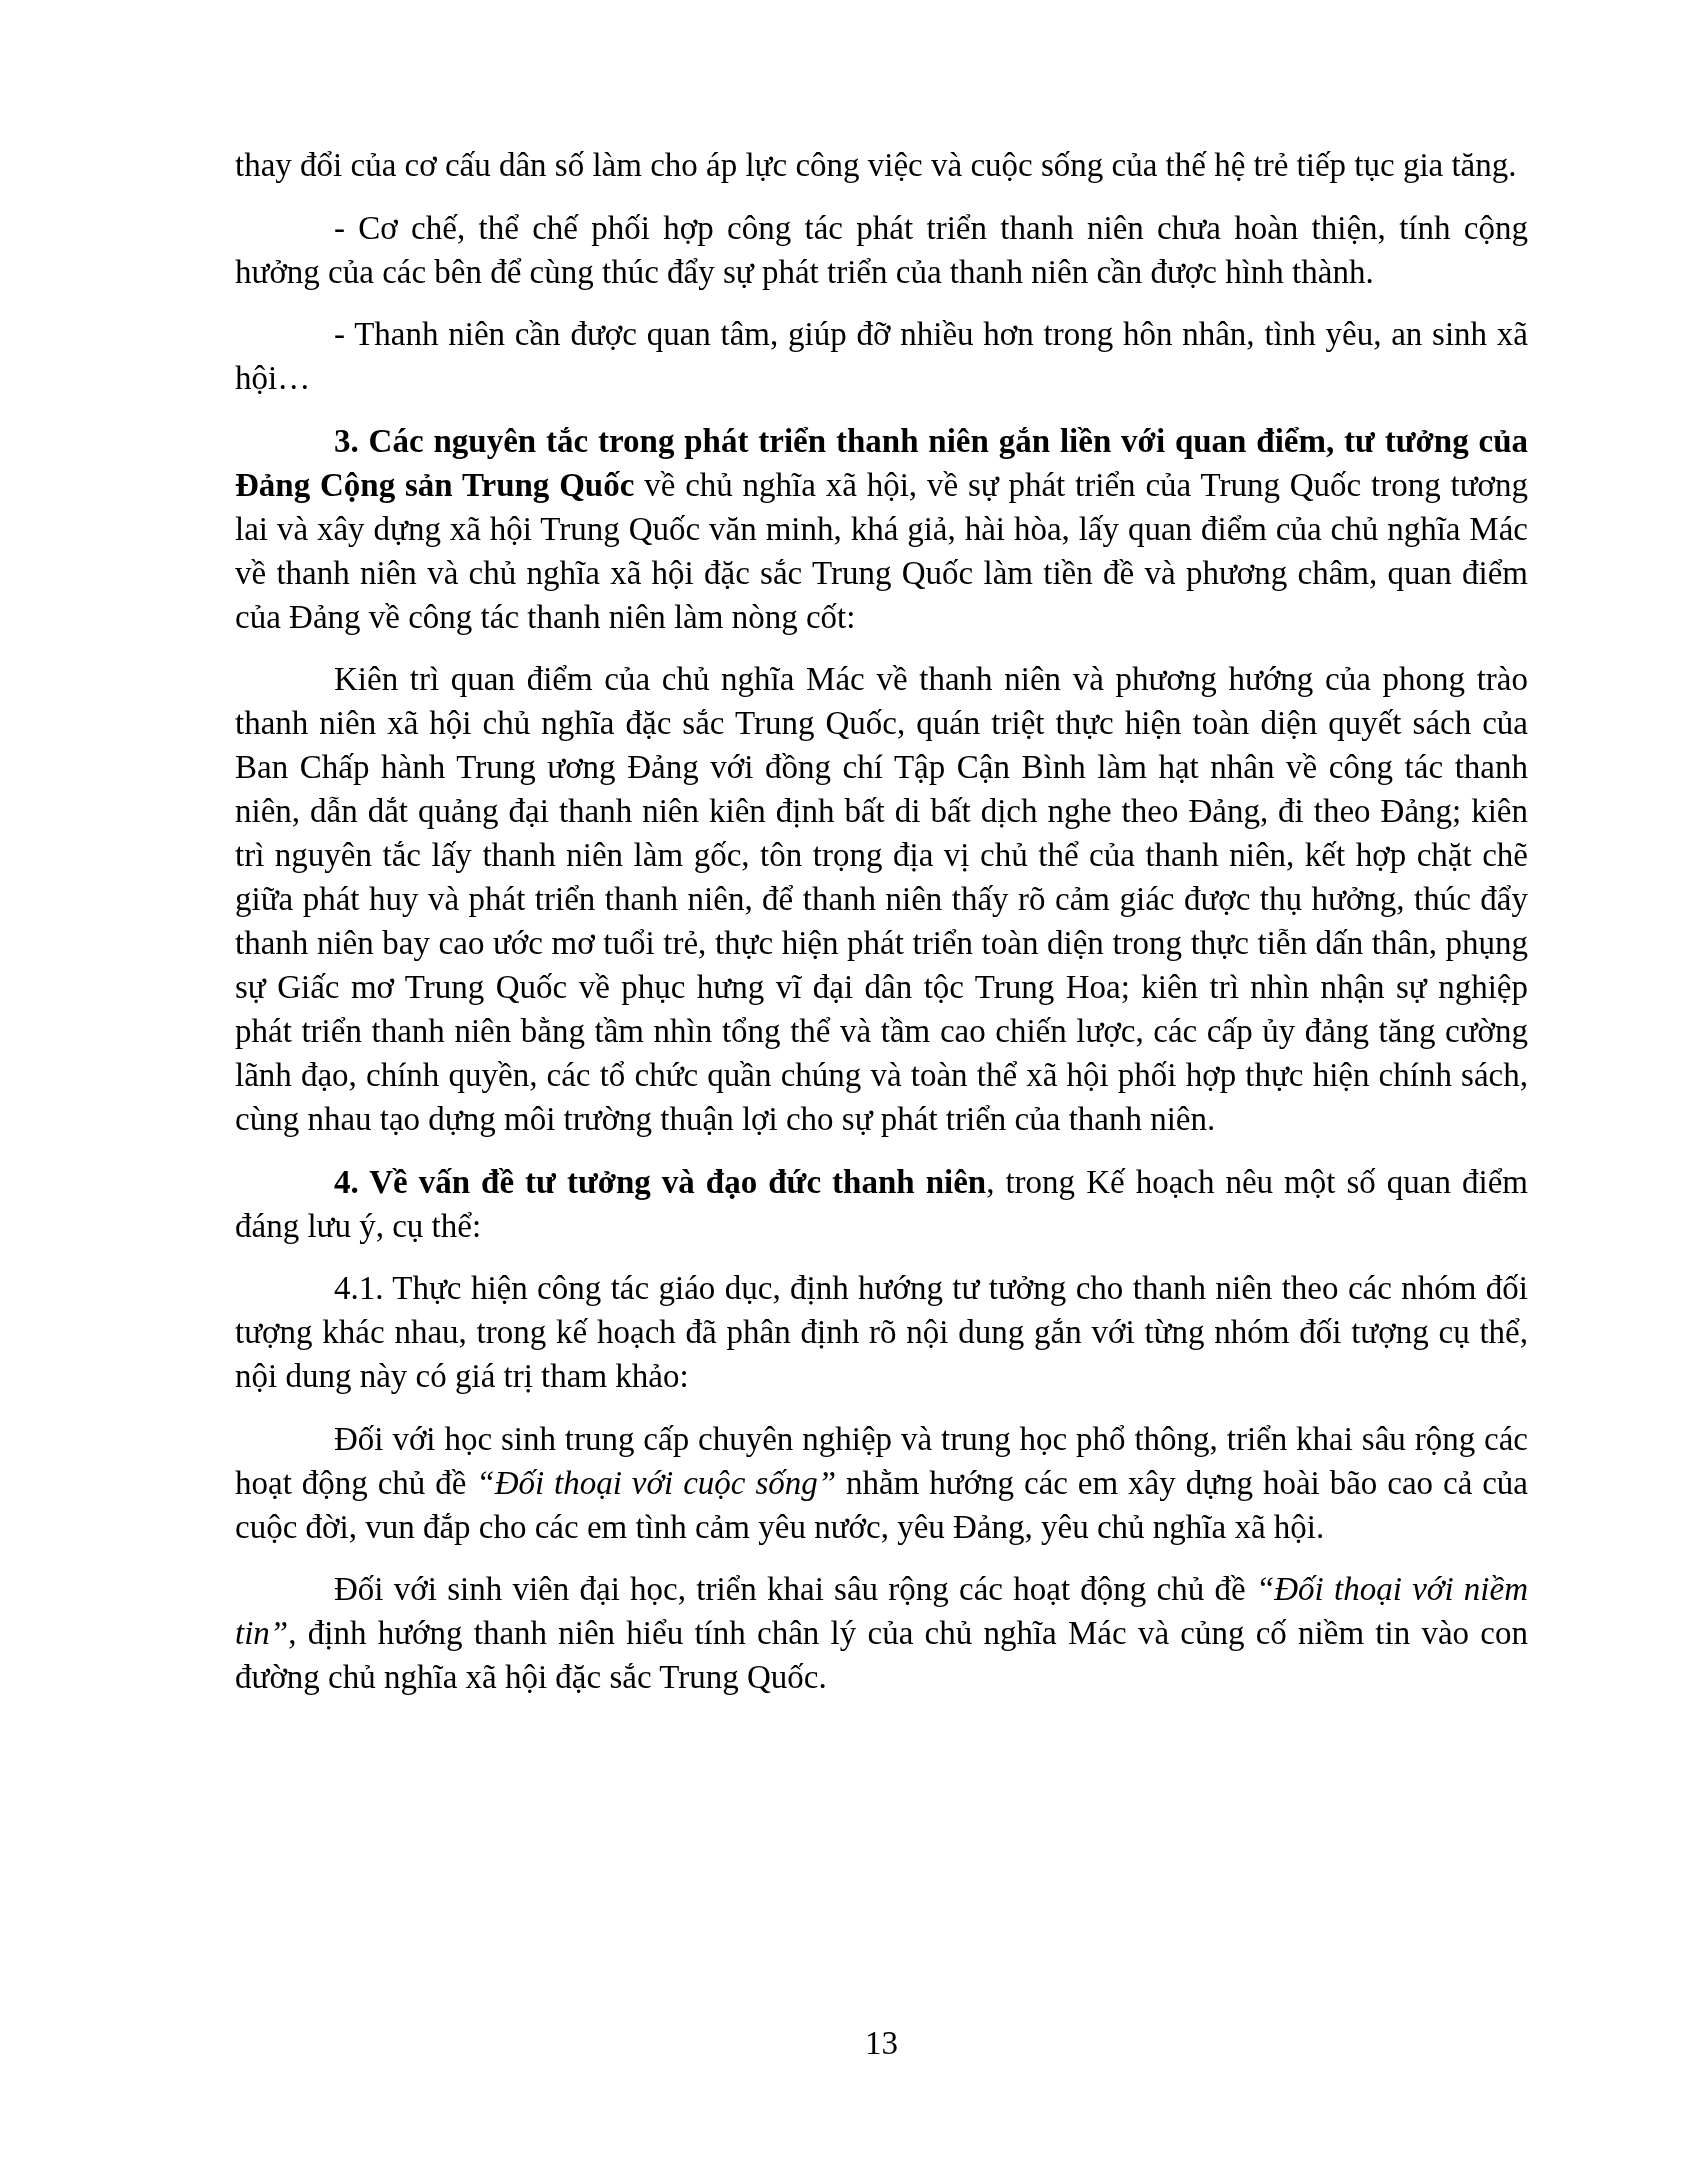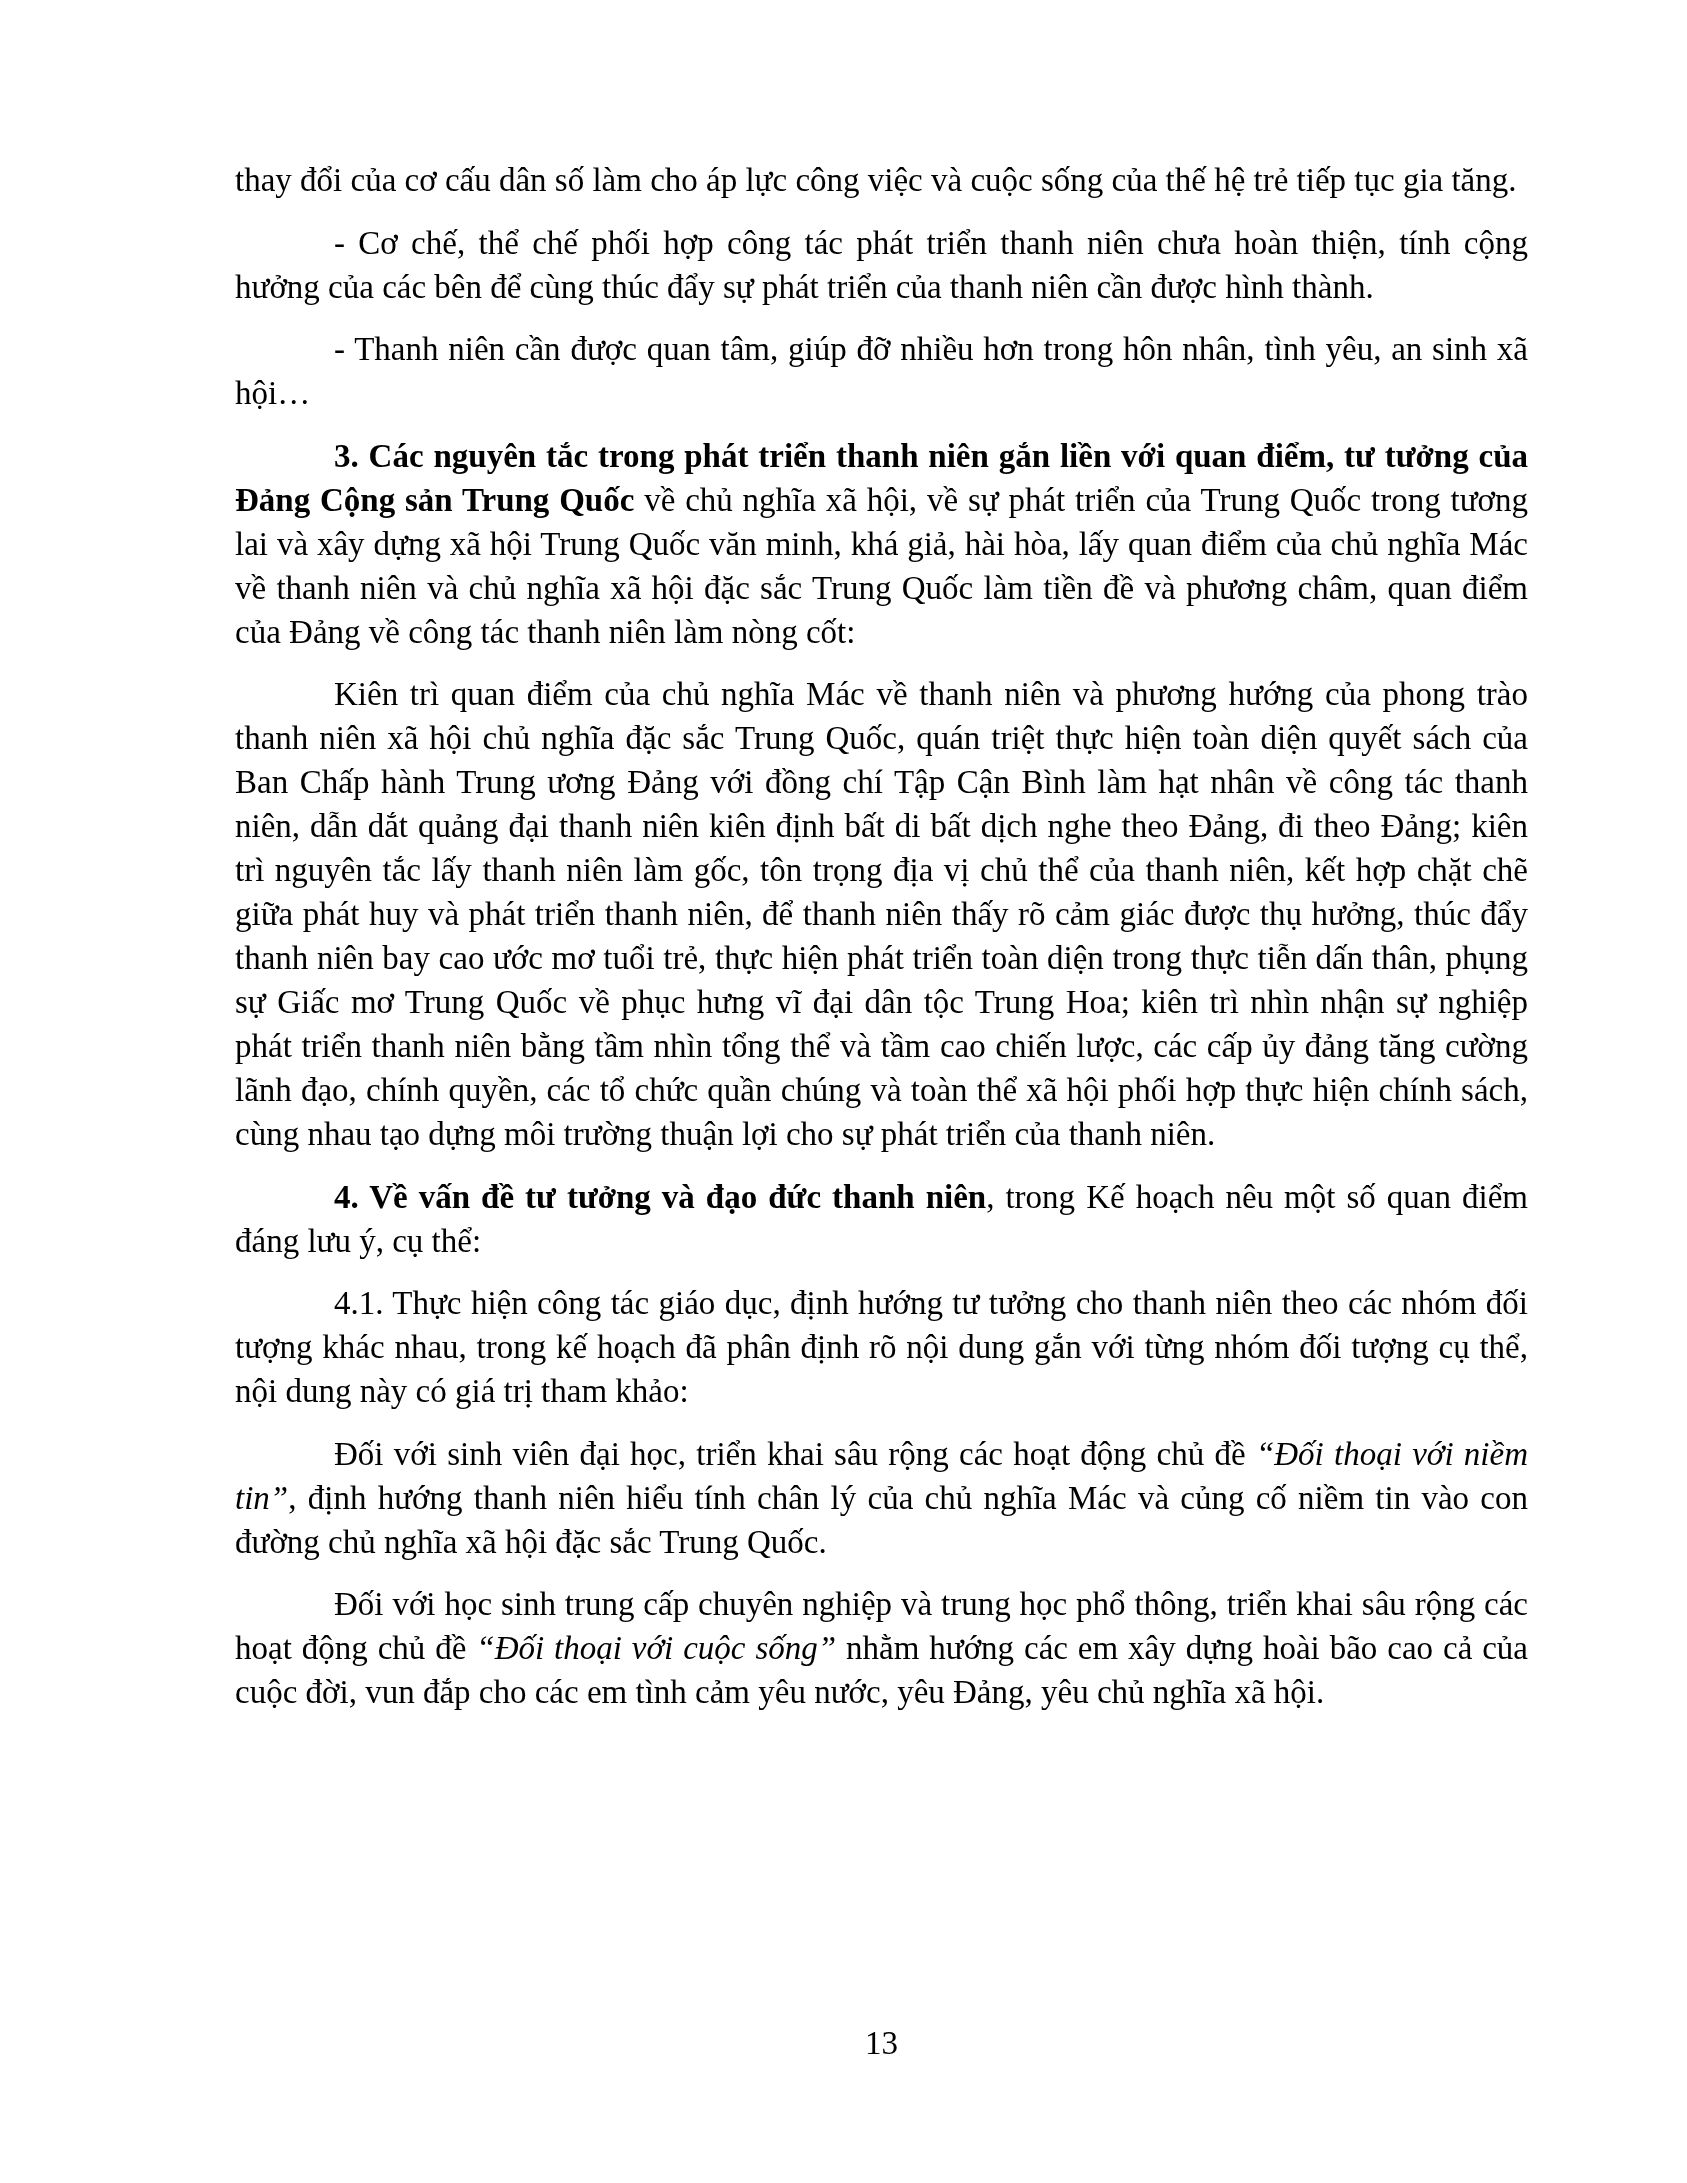--- a/index.html
+++ b/index.html
@@ -13,21 +13,21 @@
     width: 1687px;
     height: 2183px;
     background: #ffffff;
     color: #000000;
     font-family: "Liberation Serif", "DejaVu Serif", serif;
     overflow: hidden;
   }
   .content {
     position: absolute;
     left: 235px;
-    top: 158px;
+    top: 143px;
     width: 1293px;
     font-size: 33px;
     line-height: 44px;
     text-align: justify;
   }
   .content p {
     margin: 0;
     padding: 0;
   }
   .content p + p {
@@ -54,18 +54,18 @@
 
 <div class="page">
   <main class="content" id="doc-body">
       <p><span>thay đổi của cơ cấu dân số làm cho áp lực công việc và cuộc sống của thế hệ trẻ tiếp tục gia tăng.</span></p>
       <p class="indent"><span>- Cơ chế, thể chế phối hợp công tác phát triển thanh niên chưa hoàn thiện, tính cộng hưởng của các bên để cùng thúc đẩy sự phát triển của thanh niên cần được hình thành.</span></p>
       <p class="indent"><span>- Thanh niên cần được quan tâm, giúp đỡ nhiều hơn trong hôn nhân, tình yêu, an sinh xã hội…</span></p>
       <p class="indent"><span class="b">3. Các nguyên tắc trong phát triển thanh niên gắn liền với quan điểm, tư tưởng của Đảng Cộng sản Trung Quốc</span><span> về chủ nghĩa xã hội, về sự phát triển của Trung Quốc trong tương lai và xây dựng xã hội Trung Quốc văn minh, khá giả, hài hòa, lấy quan điểm của chủ nghĩa Mác về thanh niên và chủ nghĩa xã hội đặc sắc Trung Quốc làm tiền đề và phương châm, quan điểm của Đảng về công tác thanh niên làm nòng cốt:</span></p>
       <p class="indent"><span>Kiên trì quan điểm của chủ nghĩa Mác về thanh niên và phương hướng của phong trào thanh niên xã hội chủ nghĩa đặc sắc Trung Quốc, quán triệt thực hiện toàn diện quyết sách của Ban Chấp hành Trung ương Đảng với đồng chí Tập Cận Bình làm hạt nhân về công tác thanh niên, dẫn dắt quảng đại thanh niên kiên định bất di bất dịch nghe theo Đảng, đi theo Đảng; kiên trì nguyên tắc lấy thanh niên làm gốc, tôn trọng địa vị chủ thể của thanh niên, kết hợp chặt chẽ giữa phát huy và phát triển thanh niên, để thanh niên thấy rõ cảm giác được thụ hưởng, thúc đẩy thanh niên bay cao ước mơ tuổi trẻ, thực hiện phát triển toàn diện trong thực tiễn dấn thân, phụng sự Giấc mơ Trung Quốc về phục hưng vĩ đại dân tộc Trung Hoa; kiên trì nhìn nhận sự nghiệp phát triển thanh niên bằng tầm nhìn tổng thể và tầm cao chiến lược, các cấp ủy đảng tăng cường lãnh đạo, chính quyền, các tổ chức quần chúng và toàn thể xã hội phối hợp thực hiện chính sách, cùng nhau tạo dựng môi trường thuận lợi cho sự phát triển của thanh niên.</span></p>
       <p class="indent"><span class="b">4. Về vấn đề tư tưởng và đạo đức thanh niên</span><span>, trong Kế hoạch nêu một số quan điểm đáng lưu ý, cụ thể:</span></p>
       <p class="indent"><span>4.1. Thực hiện công tác giáo dục, định hướng tư tưởng cho thanh niên theo các nhóm đối tượng khác nhau, trong kế hoạch đã phân định rõ nội dung gắn với từng nhóm đối tượng cụ thể, nội dung này có giá trị tham khảo:</span></p>
+      <p class="indent"><span>Đối với học sinh trung cấp chuyên nghiệp và trung học phổ thông, triển khai sâu rộng các hoạt động chủ đề </span><span class="i">“Đối thoại với cuộc sống”</span><span> nhằm hướng các em xây dựng hoài bão cao cả của cuộc đời, vun đắp cho các em tình cảm yêu nước, yêu Đảng, yêu chủ nghĩa xã hội.</span></p>
       <p class="indent"><span>Đối với sinh viên đại học, triển khai sâu rộng các hoạt động chủ đề </span><span class="i">“Đối thoại với niềm tin”</span><span>, định hướng thanh niên hiểu tính chân lý của chủ nghĩa Mác và củng cố niềm tin vào con đường chủ nghĩa xã hội đặc sắc Trung Quốc.</span></p>
-      <p class="indent"><span>Đối với học sinh trung cấp chuyên nghiệp và trung học phổ thông, triển khai sâu rộng các hoạt động chủ đề </span><span class="i">“Đối thoại với cuộc sống”</span><span> nhằm hướng các em xây dựng hoài bão cao cả của cuộc đời, vun đắp cho các em tình cảm yêu nước, yêu Đảng, yêu chủ nghĩa xã hội.</span></p>
     </main>
   <div class="page-number">13</div>
 </div>
 
 
 </body></html>

